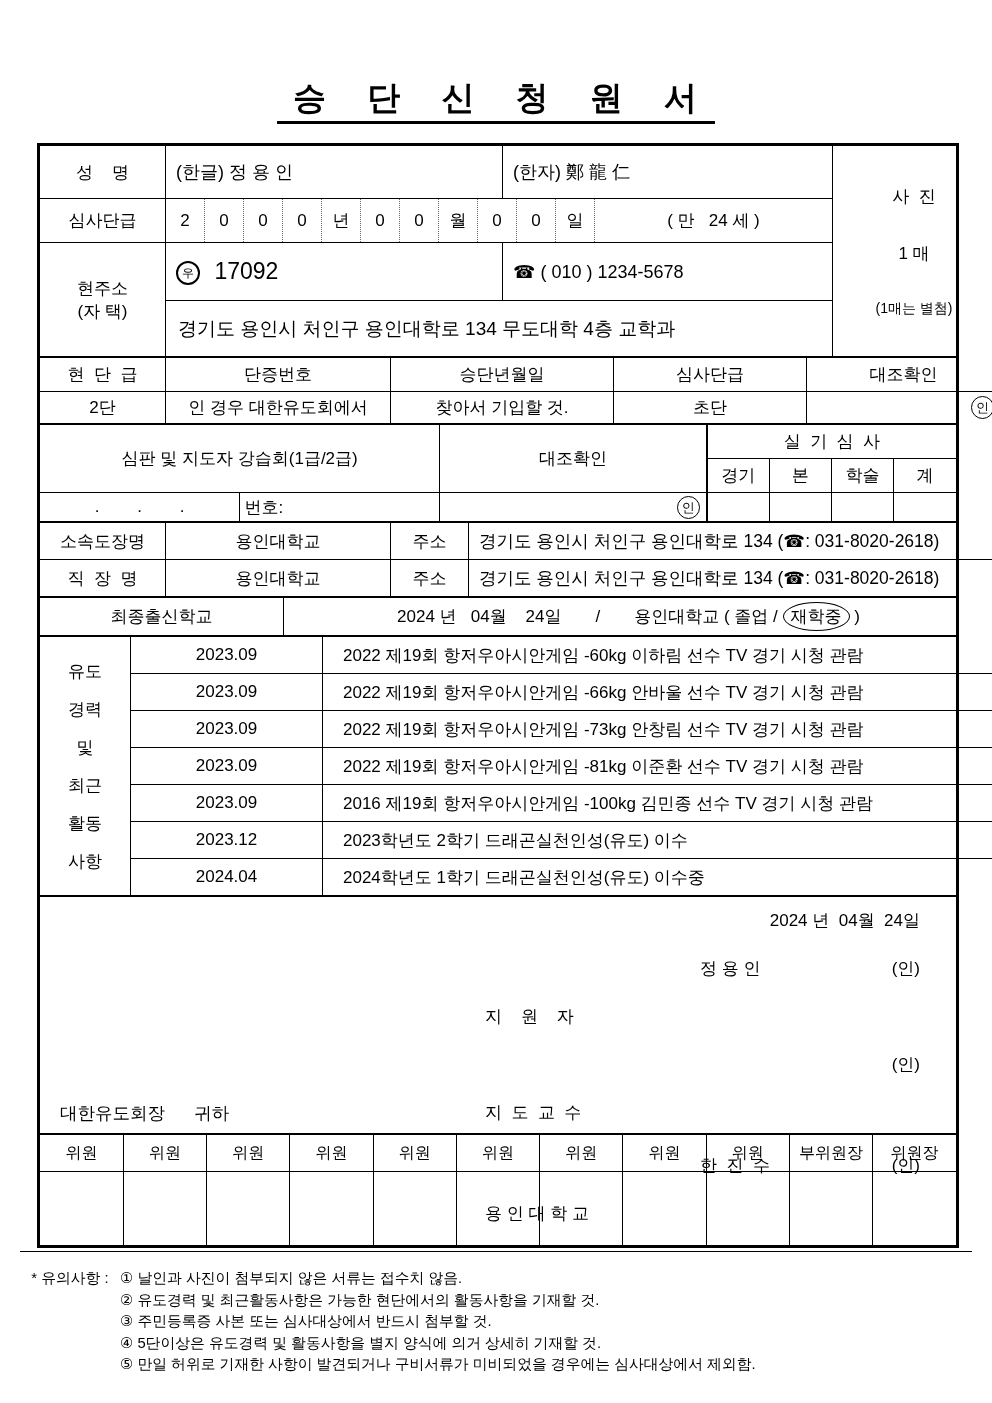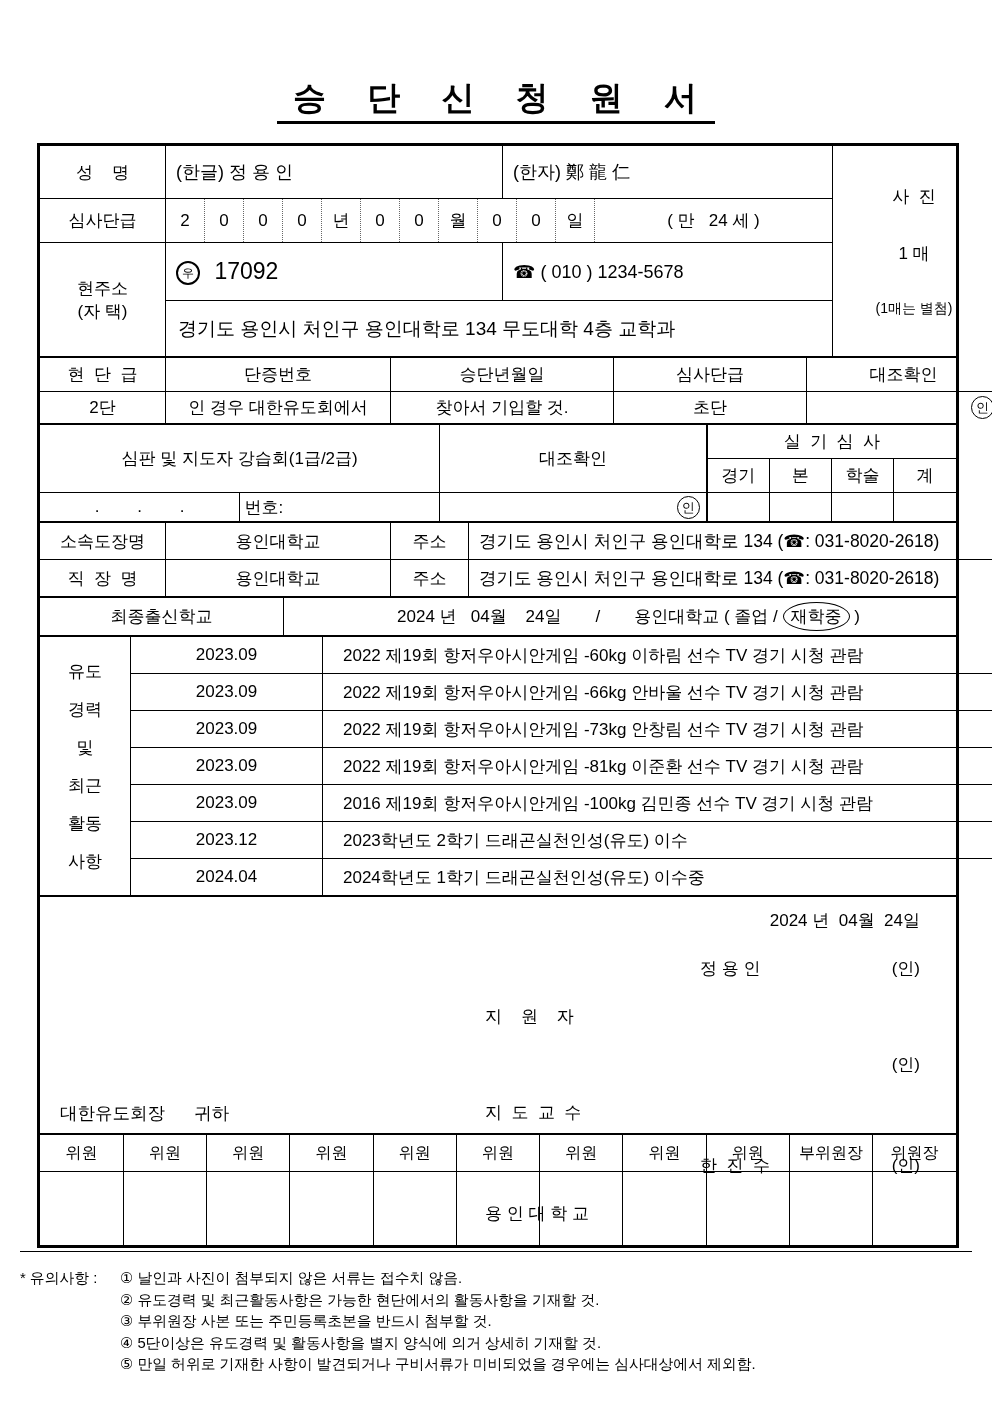--- a/index.html
+++ b/index.html
@@ -73,21 +73,21 @@
   .sig-seal{width:55px;text-align:right;}
   .sig-recipient{position:absolute;left:20px;bottom:8px;white-space:pre;font-size:17.5px;}
 
   
   .tG td{height:36px;font-size:16px;}
   .tG .empty td{height:73px;}
 
   .underline2{width:952px;border-top:1.5px solid #000;margin:3px 0 0 20px;}
 
   
-  .notes{margin:16px 0 0 20px;font-size:14.8px;line-height:21.5px;}
+  .notes{margin:16px 0 0 20px;font-size:14.8px;line-height:21.5px;text-align:center;}
   .note-line{display:flex;}
   .note-label{width:100px;white-space:pre;flex:none;}
 </style>
 </head>
 <body>
 
 <div class="page">
 
   <div class="title">
     <span class="tspan">승 단 신 청 원 서</span>
@@ -354,21 +354,21 @@
     <div class="note-line">
       <span class="note-label">* 유의사항 :</span>
       <span>① 날인과 사진이 첨부되지 않은 서류는 접수치 않음.</span>
     </div>
     <div class="note-line">
       <span class="note-label"></span>
       <span>② 유도경력 및 최근활동사항은 가능한 현단에서의 활동사항을 기재할 것.</span>
     </div>
     <div class="note-line">
       <span class="note-label"></span>
-      <span>③ 부위원장 사본 또는 주민등록초본을 반드시 첨부할 것.</span>
+      <span>③ 주민등록증 사본 또는 심사대상에서 반드시 첨부할 것.</span>
     </div>
     <div class="note-line">
       <span class="note-label"></span>
       <span>④ 5단이상은 유도경력 및 활동사항을 별지 양식에 의거 상세히 기재할 것.</span>
     </div>
     <div class="note-line">
       <span class="note-label"></span>
       <span>⑤ 만일 허위로 기재한 사항이 발견되거나 구비서류가 미비되었을 경우에는 심사대상에서 제외함.</span>
     </div>
   </div>

